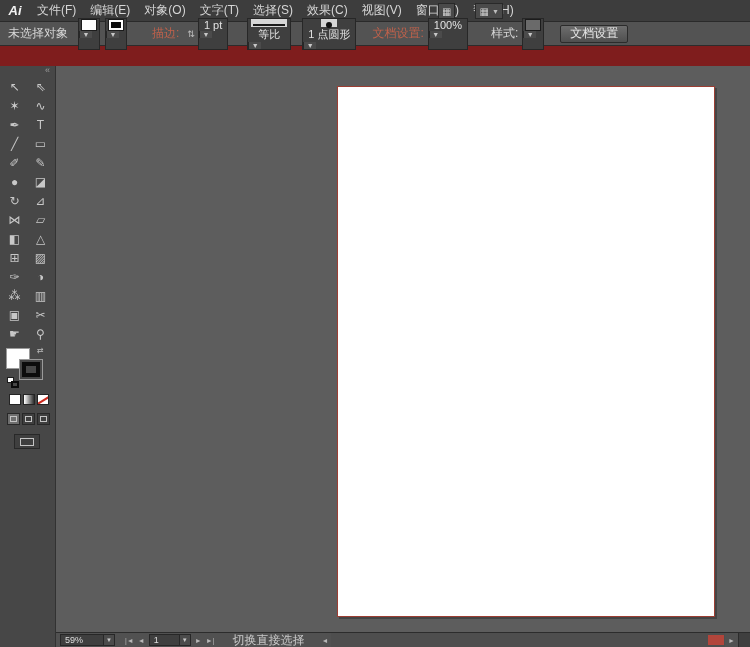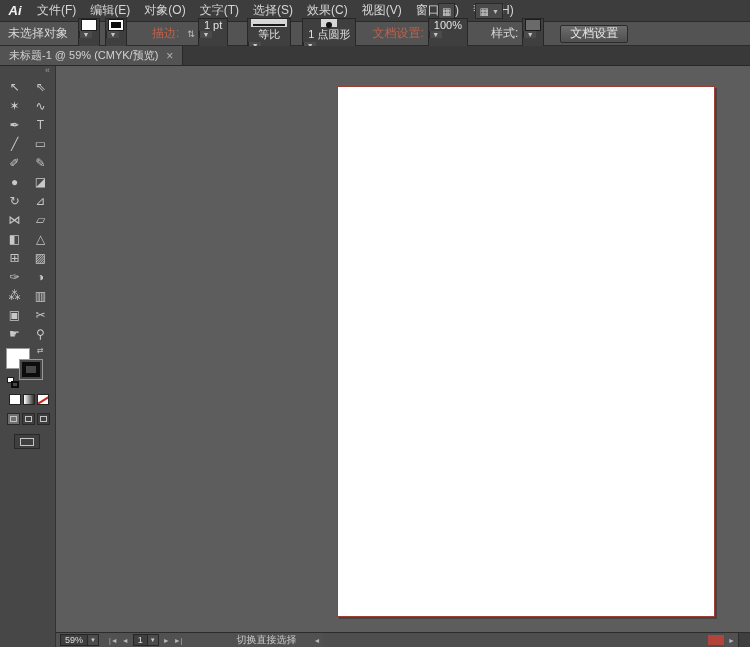--- a/index.html
+++ b/index.html
@@ -82,27 +82,27 @@
 
   
   .canvas { position:absolute; left:56px; top:66px; width:694px; height:566px; background:#5d5d5d; overflow:hidden; }
   .artboard { position:absolute; left:281px; top:20px; width:378px; height:531px;
     background:#ffffff; border:1px solid #9c3e33; box-shadow:2px 2px 0 rgba(0,0,0,0.25); }
 
   
   .statusbar { position:absolute; left:56px; top:632px; width:694px; height:15px;
     background:#515151; border-top:1px solid #2c2c2c; display:flex; align-items:center;
     font-size:10px; color:#c9c9c9; }
-  .sb-combo { display:flex; align-items:center; height:12px; background:#3f3f3f; border:1px solid #272727; margin-left:4px; }
+  .sb-combo { display:flex; align-items:center; height:12px; background:#3f3f3f; border:1px solid #272727; margin-left:4px;gap:16px; }
   .sb-combo .val { padding:0 4px; font-size:9px; color:#dedede; }
   .sb-combo .dd { width:11px; align-self:stretch; background:#4b4b4b; border-left:1px solid #272727;
     color:#c7c7c7; font-size:6px; display:flex; align-items:center; justify-content:center; }
   .sb-nav { display:flex; align-items:center; gap:4px; margin-left:10px; }
   .sb-arrow { font-size:7px; color:#b8b8b8; }
-  .sb-status { margin-left:54px; white-space:nowrap; font-size:10px; }
+  .sb-status { margin-left:18px; white-space:nowrap; font-size:12px; }
   .scroll-zone { flex:1; display:flex; align-items:center; height:100%; margin-left:14px; }
   .scroll-larrow, .scroll-rarrow { width:13px; text-align:center; font-size:7px; color:#b8b8b8; }
   .scroll-track { flex:1; height:100%; background:#4e4e4e; position:relative; }
   .scroll-thumb { position:absolute; right:1px; top:2px; width:16px; height:10px; background:#b2453b; }
   .sb-corner { width:12px; height:100%; background:#3f3f3f; border-left:1px solid #2c2c2c; }
 </style>
 </head>
 <body>
 
 <div id="app">
@@ -185,26 +185,20 @@
     <span style="margin-left:23px; white-space:nowrap">样式:</span>
     <div class="combo" style="margin-left:4px">
       <span class="swatch style-sw"></span>
       <span class="dd">▼</span>
     </div>
 
     <button class="btn" style="margin-left:16px">文档设置</button>
 
   </div>
 
-  <div class="tabstrip">
-    <div class="tab">
-      <span>未标题-1 @ 59% (CMYK/预览)</span>
-      <span class="tab-close">×</span>
-    </div>
-  </div>
 
   <div class="toolbar">
     <div class="collapse">«</div>
     <div class="tools">
 
         <div class="tool">
           <span class="tool-glyph">↖</span>
         </div>
 
         <div class="tool">

